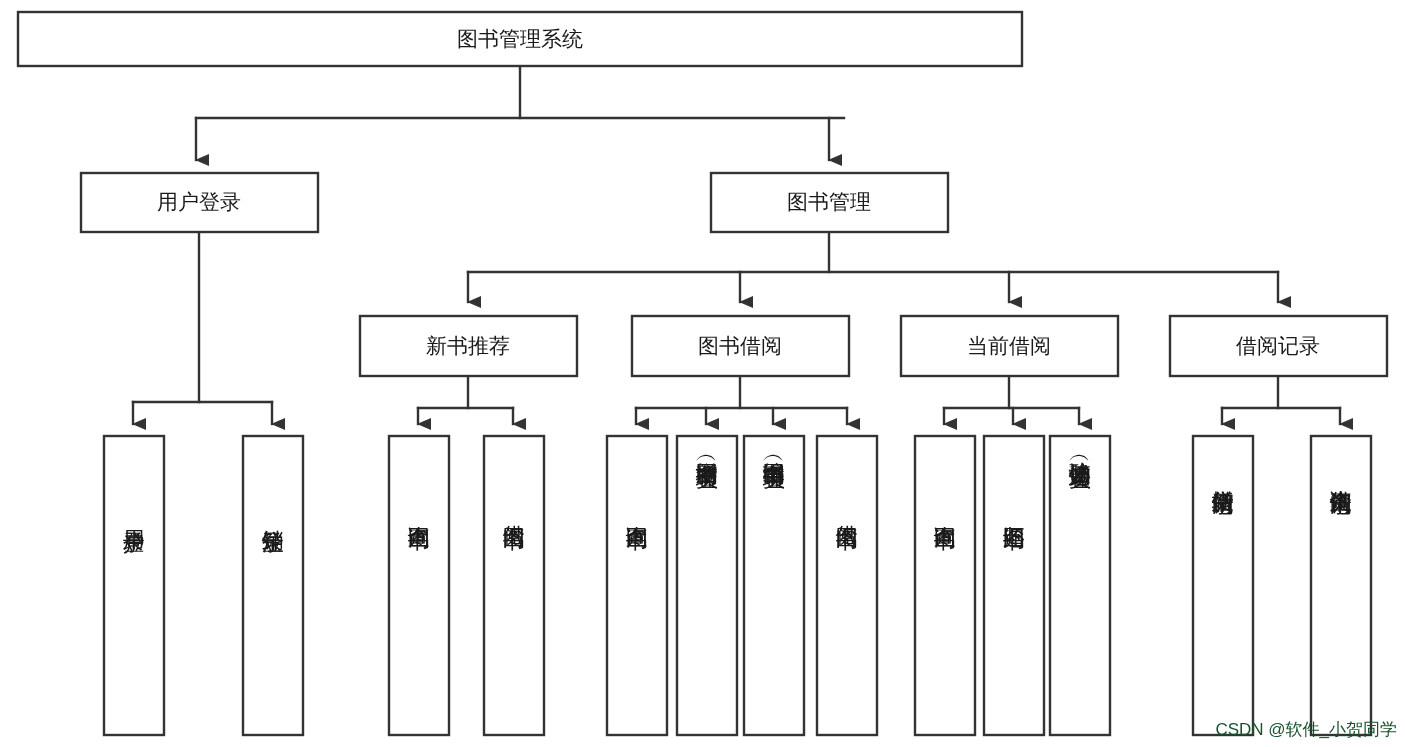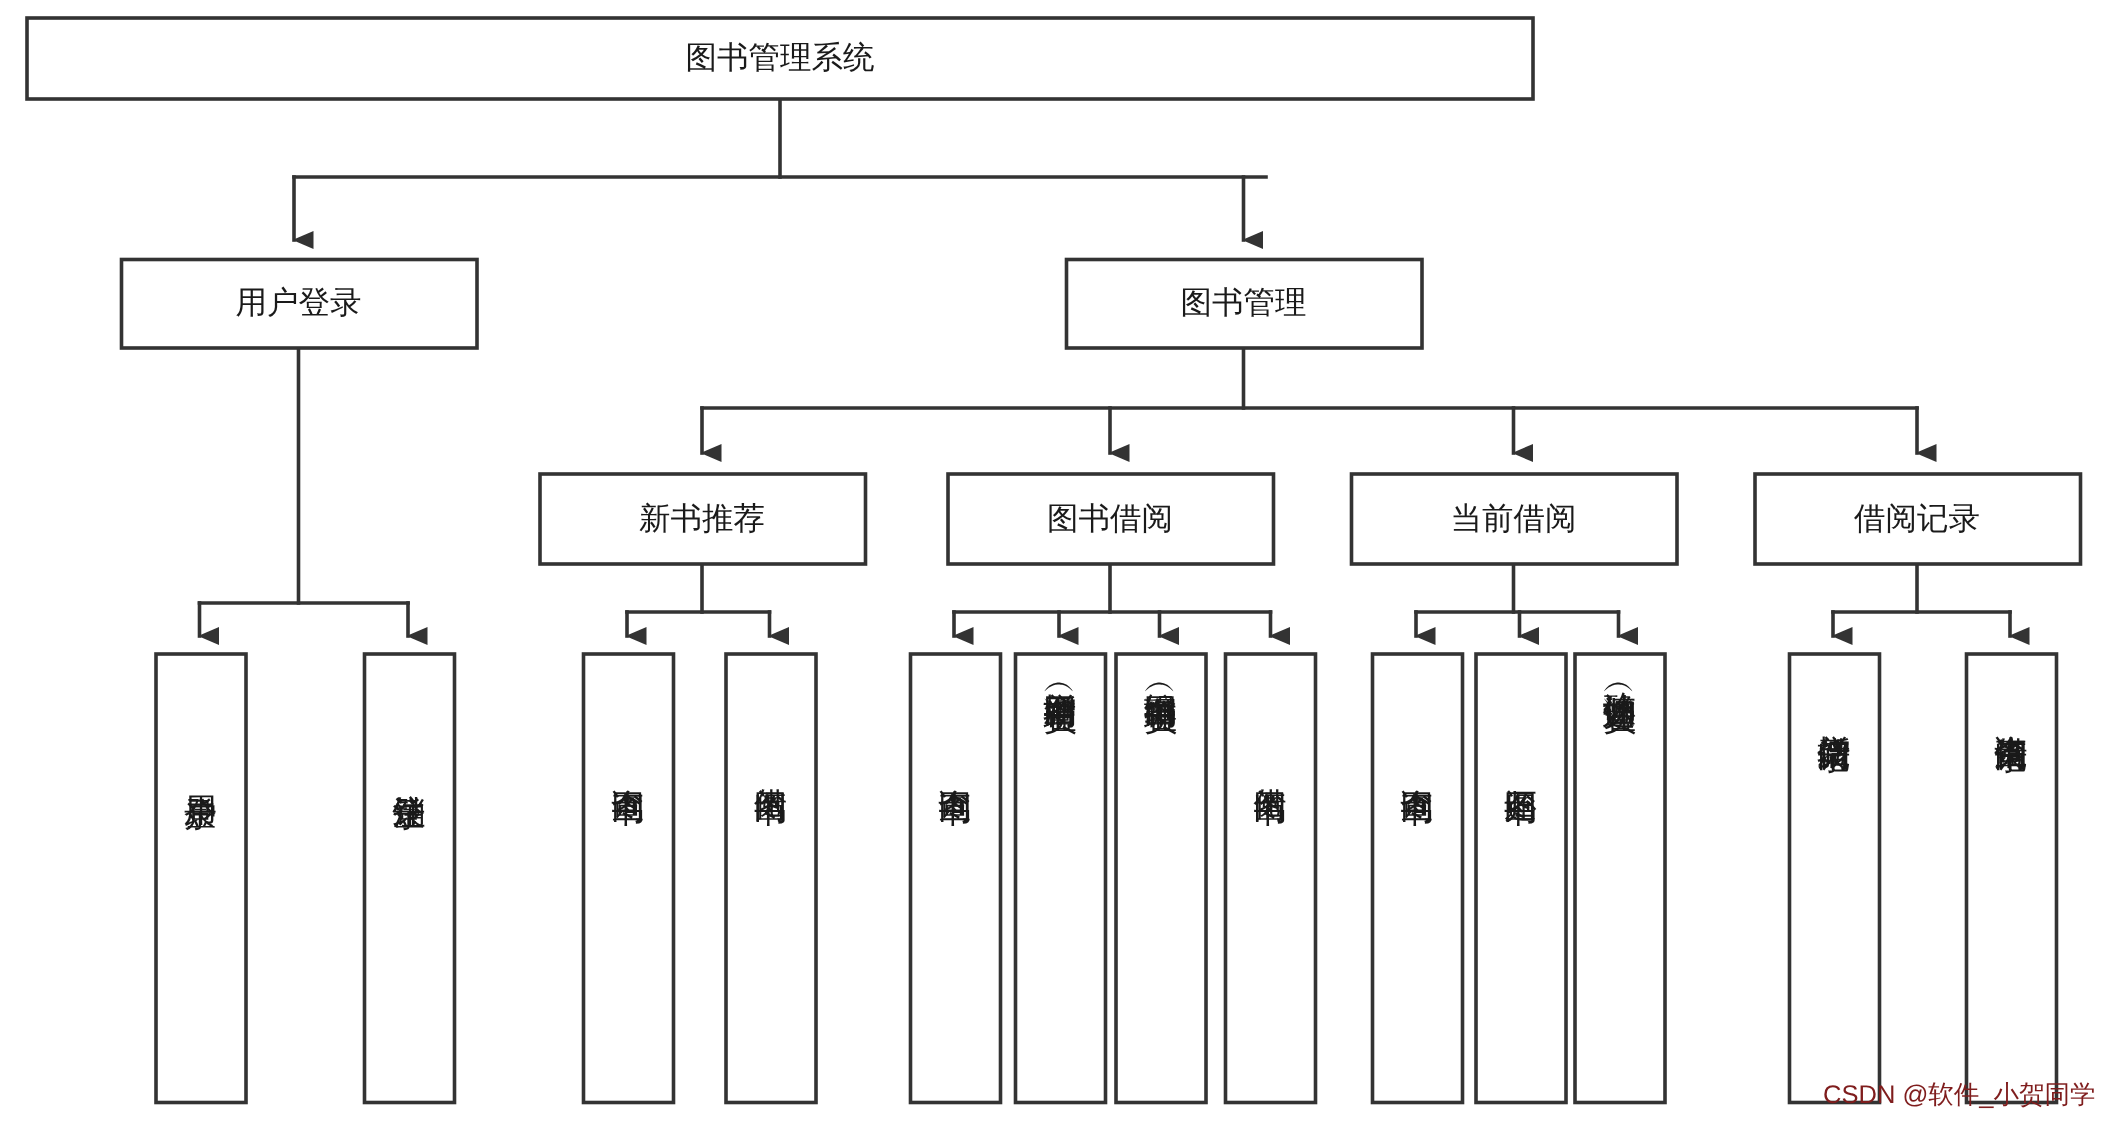--- a/index.html
+++ b/index.html
@@ -65,21 +65,21 @@
     color: #1a1a1a;
     letter-spacing: 1px;
     white-space: nowrap;
   }
   .watermark {
     position: absolute;
     right: 8px;
     bottom: 6px;
     font-family: "Liberation Sans", "DejaVu Sans", sans-serif;
     font-size: 17px;
-    color: #7f1d1d;
+    color: #14532d;
     white-space: nowrap;
     pointer-events: none;
   }
 </style>
 </head>
 <body>
 
 <div id="diagram-root">
 
   <svg class="canvas" viewBox="0 0 1405 747">

